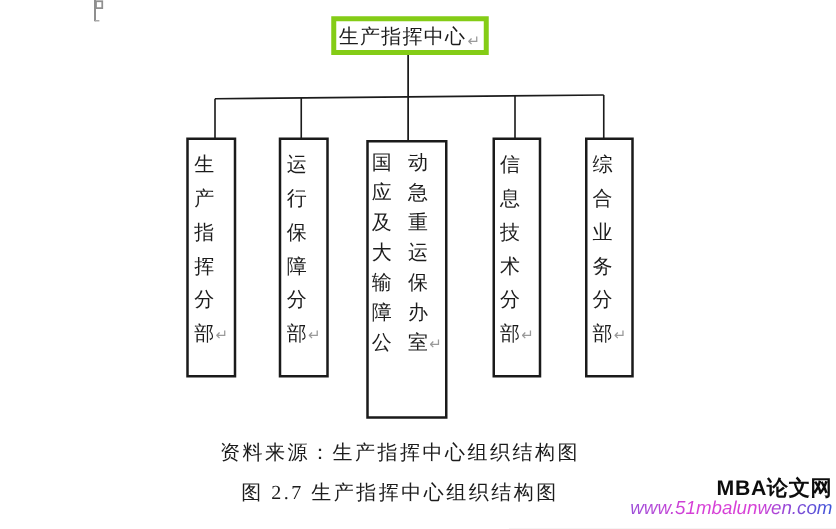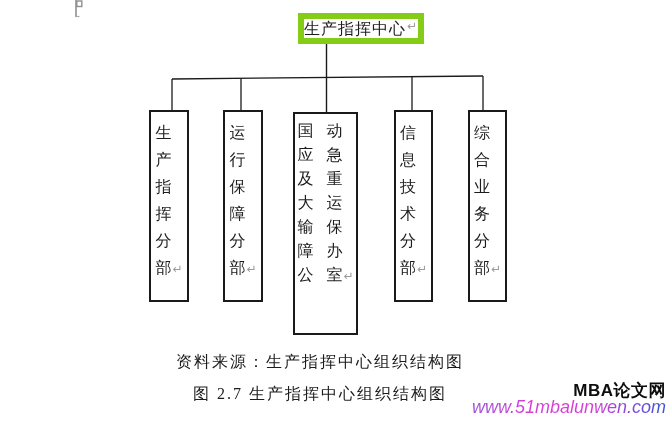--- a/index.html
+++ b/index.html
@@ -9,23 +9,23 @@
     background:#ffffff;
     overflow:hidden;
     font-family:"Liberation Serif","DejaVu Serif",serif;
     color:#1c1c1c;
   }
   svg.layer{position:absolute;left:0;top:0;pointer-events:none;}
 
   
   .rootbox{
     position:absolute;left:265px;top:13px;width:126px;height:31px;
-    border:6px solid #84cc16;box-sizing:border-box;
-    display:flex;align-items:flex-start;justify-content:center;
-    font-size:16px;letter-spacing:1px;white-space:nowrap;margin-left:33px;
+    border:4px solid #84cc16;box-sizing:border-box;
+    display:flex;align-items:flex-end;justify-content:center;
+    font-size:16px;letter-spacing:1px;white-space:nowrap;
   }
 
   
   .vbox{
     position:absolute;
     border:2px solid #1a1a1a;box-sizing:border-box;
     text-align:center;
   }
   .vtext{
     display:inline-block;
@@ -62,21 +62,21 @@
     text-align:right;
     font-family:"Liberation Sans","DejaVu Sans",sans-serif;
   }
   .wm-name{
     font-weight:bold;
     font-size:17px;color:#0d0d0d;letter-spacing:0.5px;
     line-height:19px;
   }
   .wm-url{
     font-style:italic;
-    font-size:18px;line-height:14px;
+    font-size:15px;line-height:14px;
     color:#c43fd0;
   }
   @supports (-webkit-background-clip: text){
     .wm-url{
       background:linear-gradient(90deg,#9b4fd8 0%,#d63fd6 30%,#d63fd6 62%,#3a55d8 100%);
       -webkit-background-clip:text;
       background-clip:text;
       color:transparent;
     }
   }

